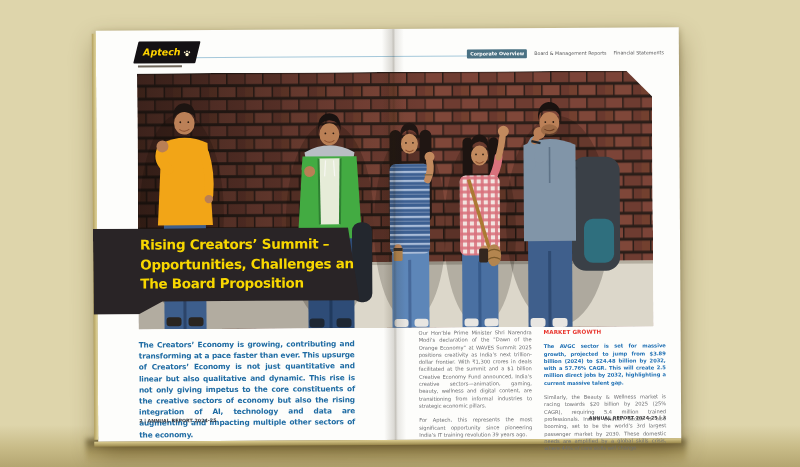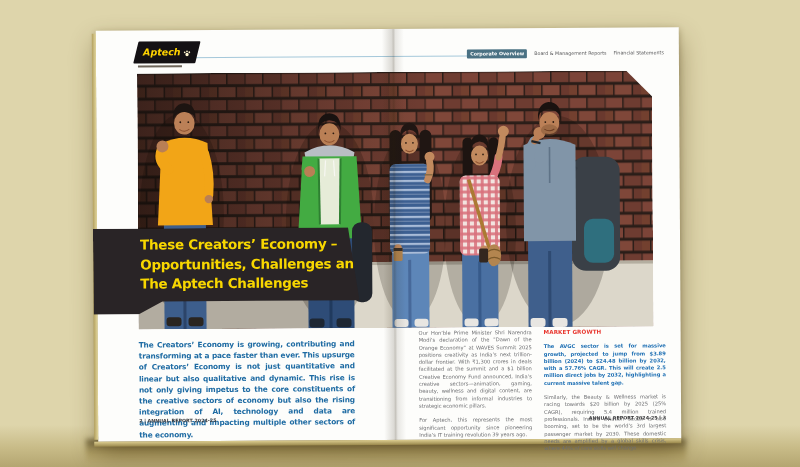--- a/index.html
+++ b/index.html
@@ -248,23 +248,23 @@
           <rect x="392" y="247" width="15" height="9" rx="3" fill="#e8e6e2"></rect>
           <rect x="414" y="247" width="15" height="9" rx="3" fill="#e8e6e2"></rect>
         </g>
       </svg>
     </div>
 
     <div class="fold-shade"></div>
 
     <div class="banner">
       <div class="banner-text">
-        <div>These Creators’ Economy –</div>
+        <div>Rising Creators’ Summit –</div>
         <div>Opportunities, Challenges and</div>
-        <div>The Aptech Challenges</div>
+        <div>The Board Proposition</div>
       </div>
     </div>
 
     <div class="intro">The Creators’ Economy is growing, contributing and transforming at a pace faster than ever. This upsurge of Creators’ Economy is not just quantitative and linear but also qualitative and dynamic. This rise is not only giving impetus to the core constituents of the creative sectors of economy but also the rising integration of AI, technology and data are augmenting and impacting multiple other sectors of the economy.</div>
 
     <div class="col col-mid">
       <p>Our Hon’ble Prime Minister Shri Narendra Modi’s declaration of the "Dawn of the Orange Economy" at WAVES Summit 2025 positions creativity as India’s next trillion-dollar frontier. With ₹1,300 crores in deals facilitated at the summit and a $1 billion Creative Economy Fund announced, India’s creative sectors—animation, gaming, beauty, wellness and digital content, are transitioning from informal industries to strategic economic pillars.</p>
       <p>For Aptech, this represents the most significant opportunity since pioneering India’s IT training revolution 39 years ago.</p>
     </div>
 

